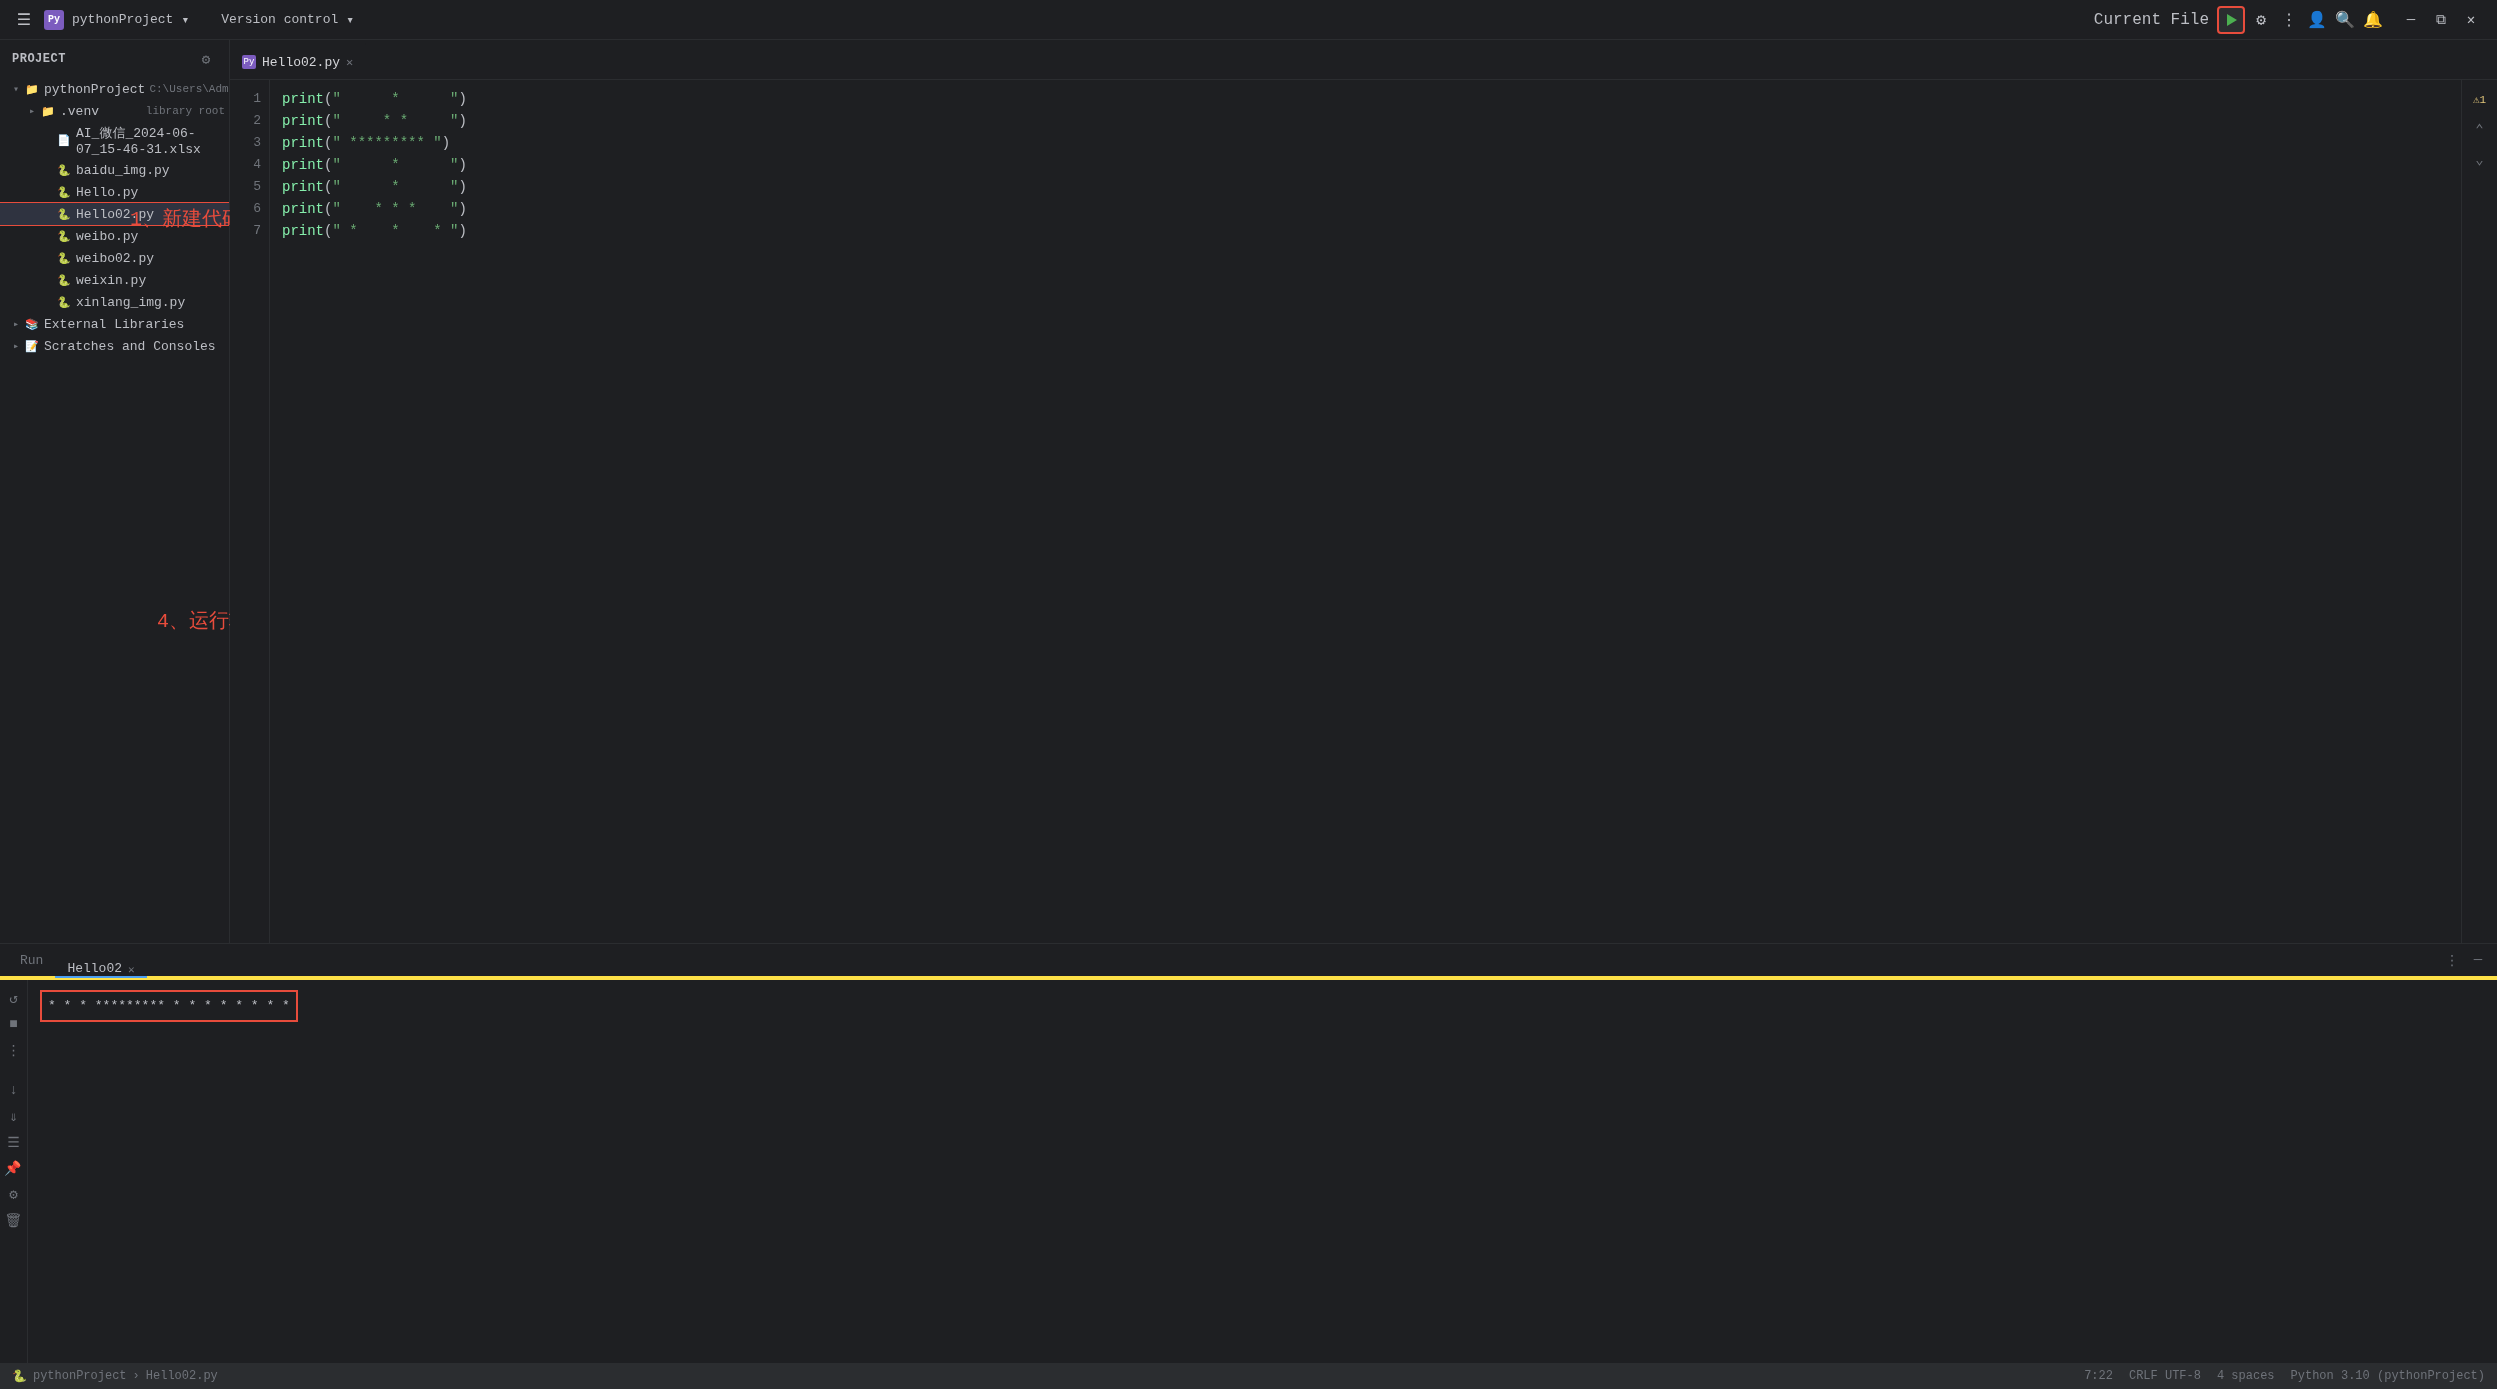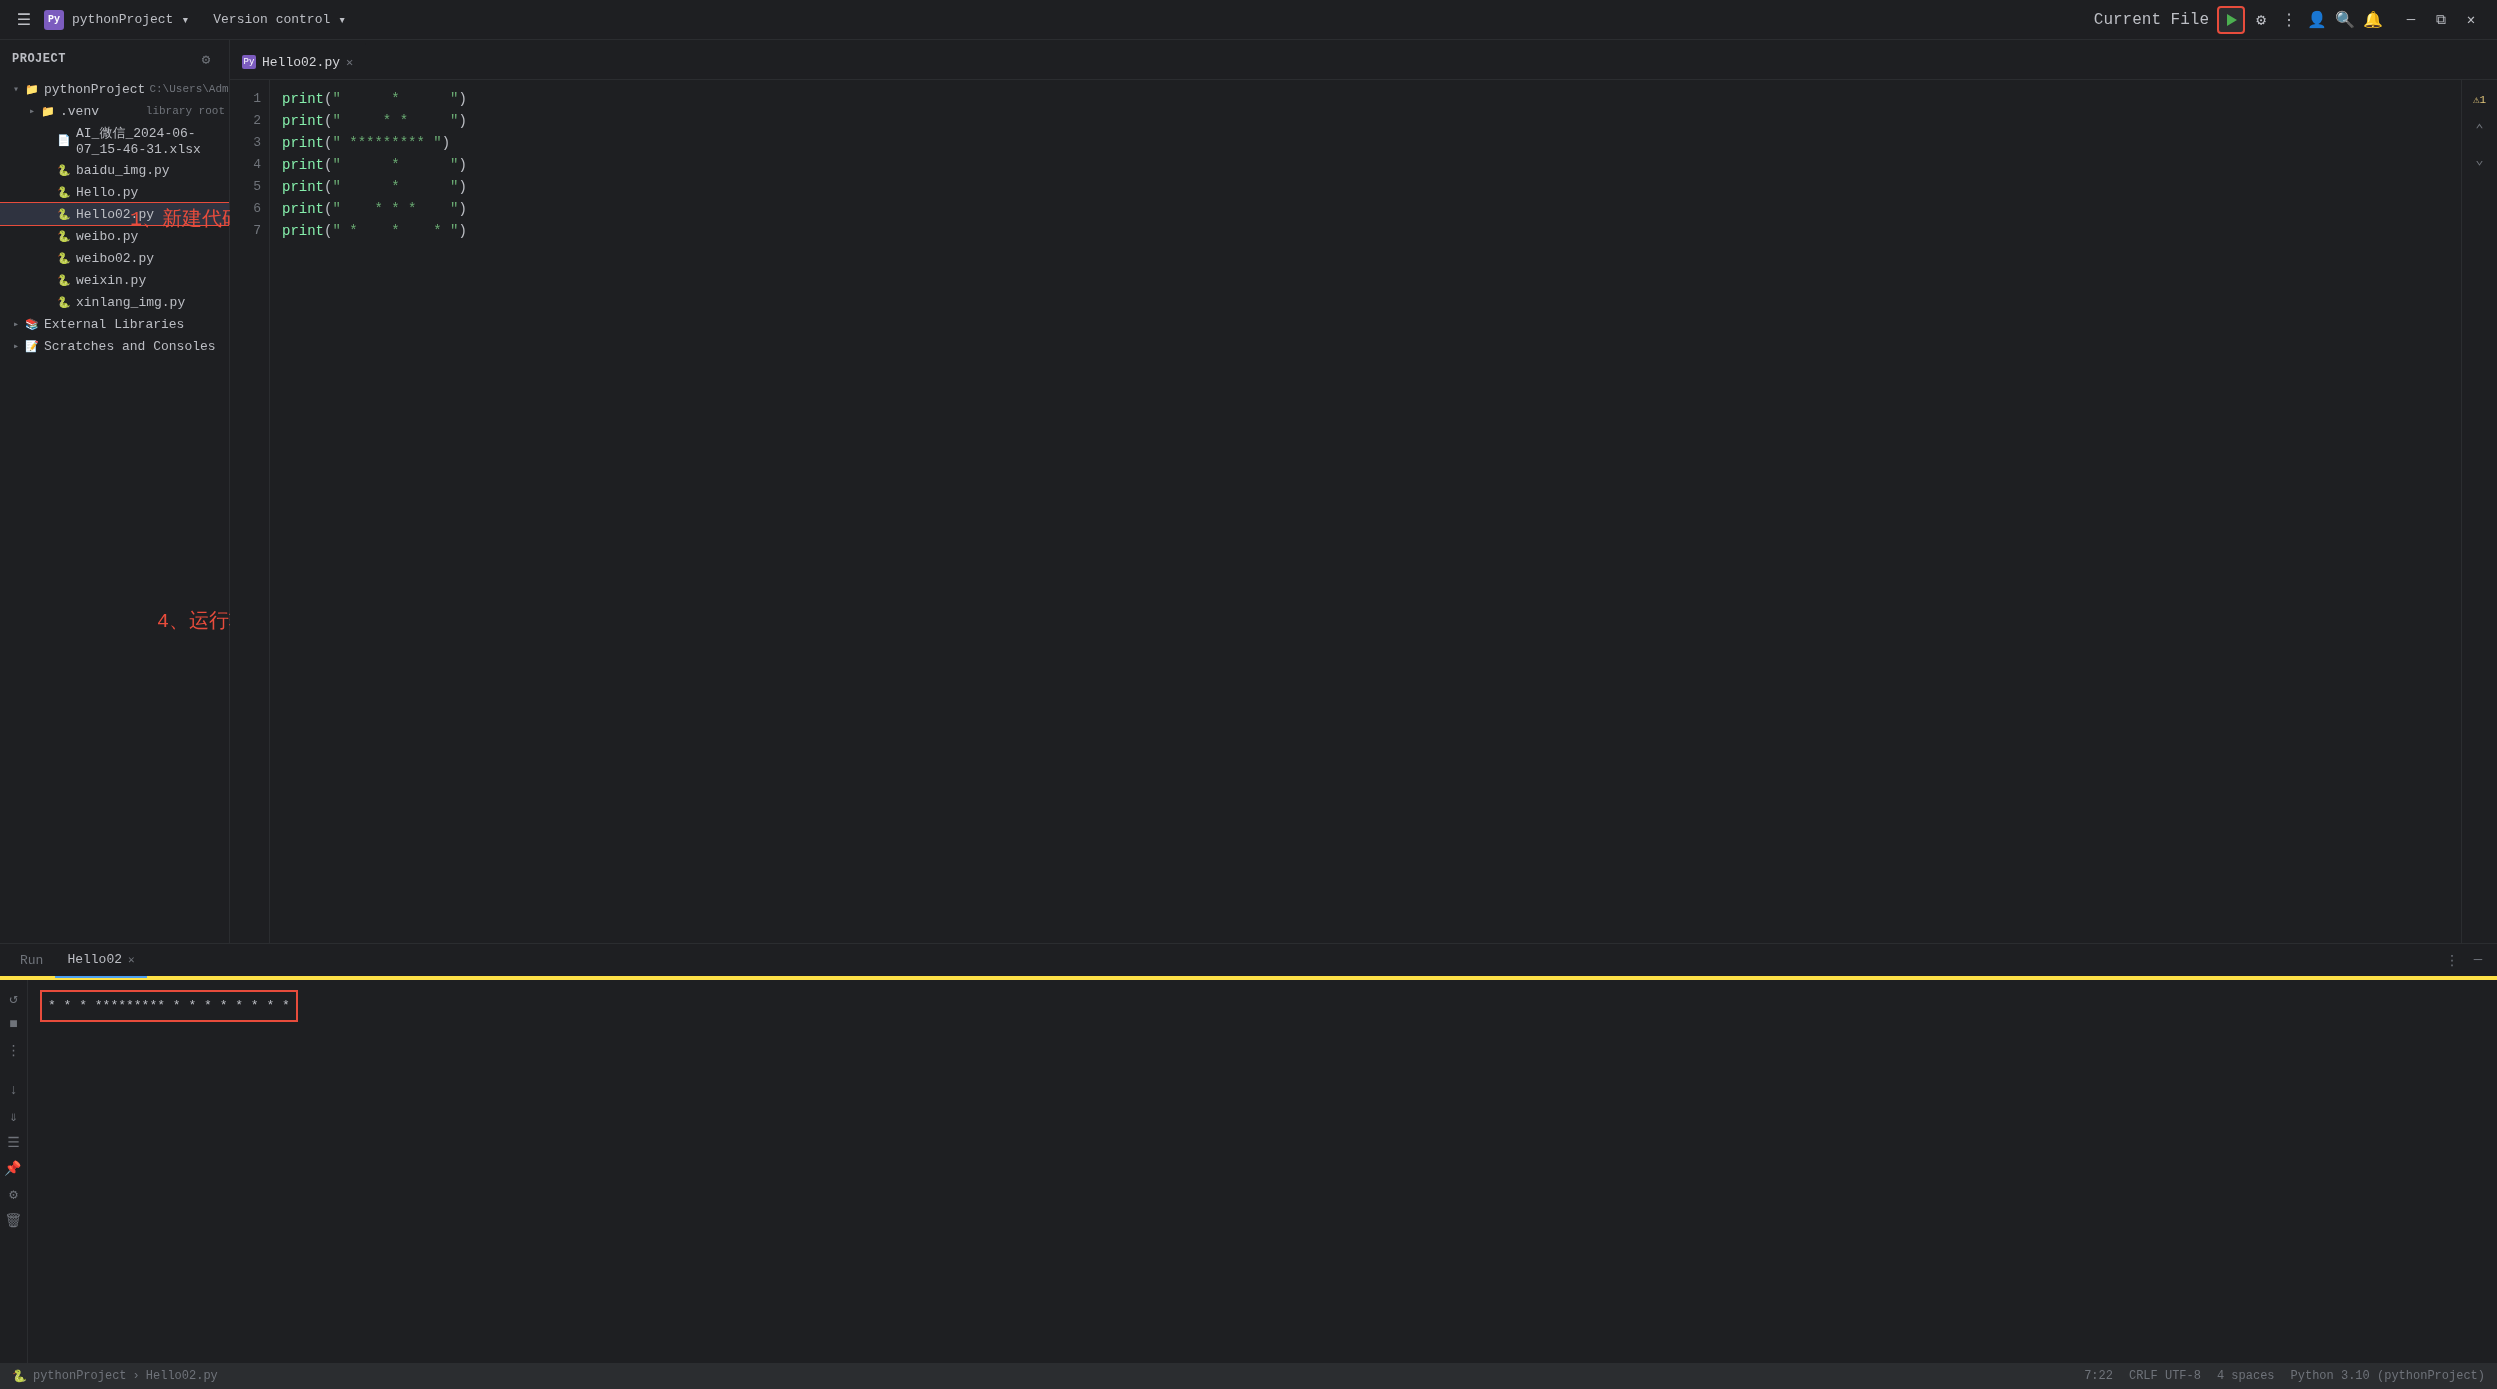--- a/index.html
+++ b/index.html
@@ -333,20 +333,21 @@
       padding: 0 12px;
       height: 36px;
       cursor: pointer;
       font-size: 13px;
       color: #6f737a;
       gap: 6px;
     }
     .panel-tab.active {
       color: #bcbec4;
       border-bottom: 2px solid #4b9ff2;
+      align-items: flex-end;
     }
     .panel-tab-close { color: #6f737a; font-size: 11px; }
     .panel-right {
       margin-left: auto;
       display: flex;
       align-items: center;
       gap: 4px;
       padding-right: 8px;
     }
     .panel-content {
@@ -422,21 +423,21 @@
   </style>
 </head>
 <body>
 
 <div class="top-bar">
   <div class="top-bar-left">
     <div class="top-bar-icon">☰</div>
     <div class="app-icon">Py</div>
     <span class="top-bar-title">pythonProject</span>
     <span class="top-bar-title">▾</span>
-    <span style="margin-left:16px;" class="top-bar-title">Version control</span>
+    <span style="margin-left:24px;" class="top-bar-title">Version control</span>
     <span class="top-bar-title">▾</span>
   </div>
   <div class="top-bar-right">
     <span class="current-file-label">Current File</span>
     <div class="run-btn">
       <div class="run-btn-triangle"></div>
     </div>
     <div class="top-bar-icon">⚙</div>
     <div class="top-bar-icon">⋮</div>
     <div class="top-bar-icon">👤</div>

